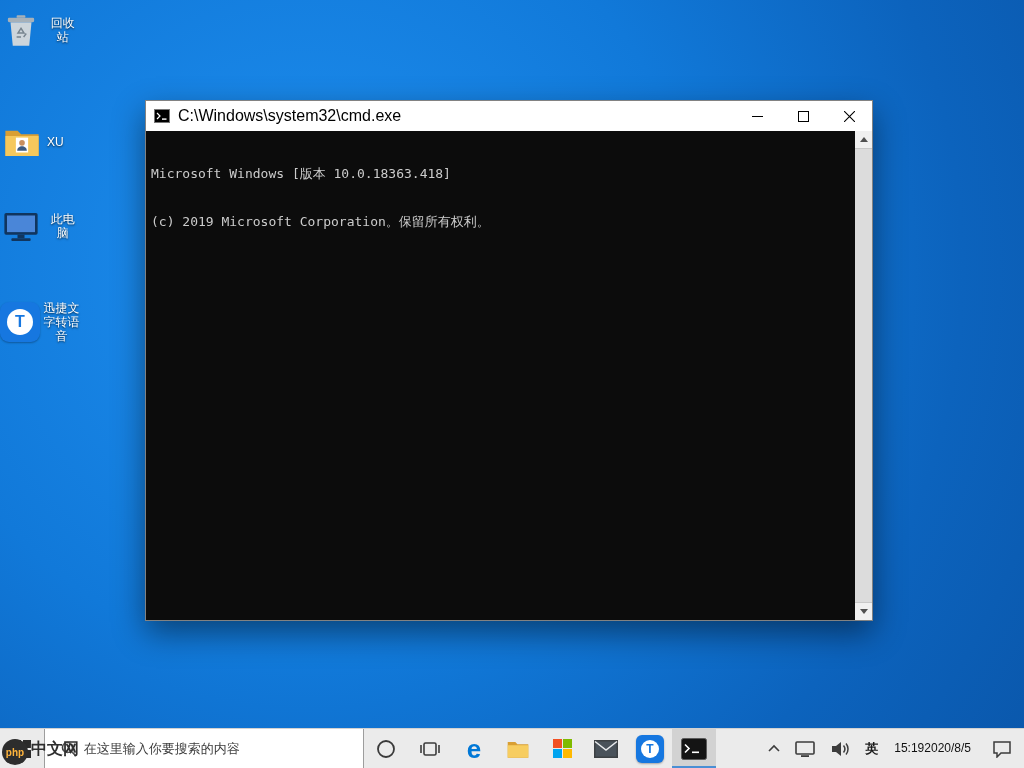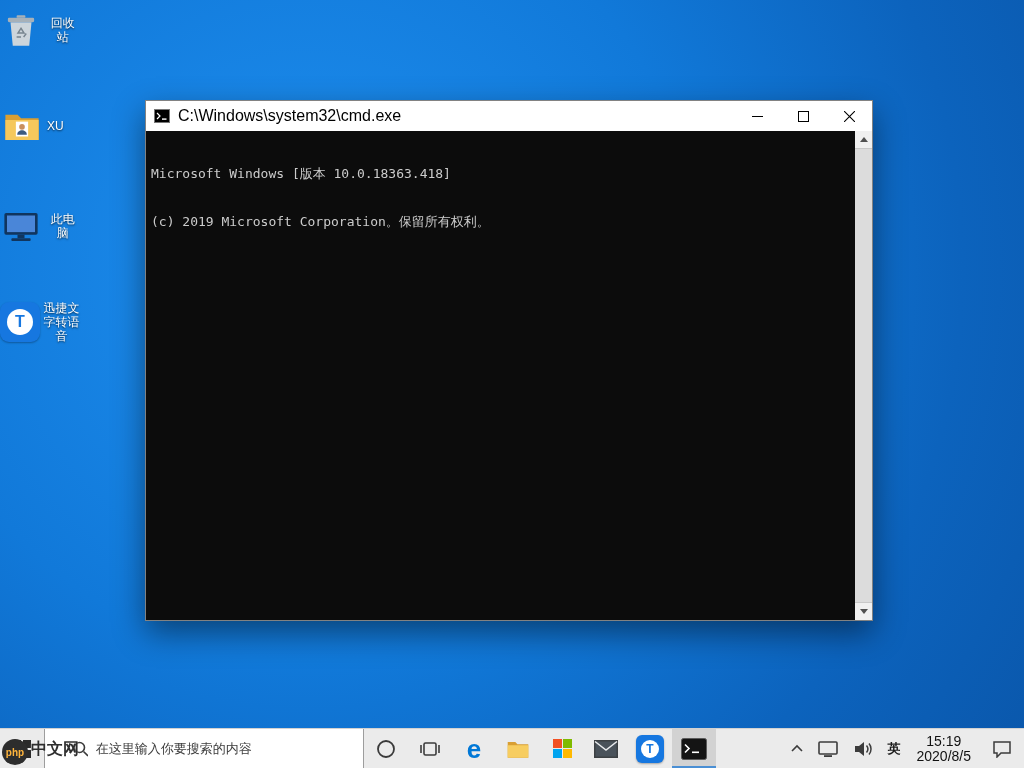--- a/index.html
+++ b/index.html
@@ -47,32 +47,32 @@
     border-top:5px solid #505050; }
   .scroll-thumb { flex:1; background:#dcdcdc; border-top:1px solid #c8c8c8; border-bottom:1px solid #c8c8c8; }
 
   
   .taskbar { position:absolute; left:0; right:0; bottom:0; height:40px; background:#ebebeb;
     border-top:1px solid #d2d2d2; display:flex; align-items:stretch; z-index:40; }
   .tb-btn { width:44px; display:flex; align-items:center; justify-content:center; }
   .start-grid { display:grid; grid-template-columns:8px 8px; grid-template-rows:8px 8px; gap:2px; }
   .start-grid div { background:#2a2a2a; }
   .searchbox { width:320px; background:#ffffff; border:1px solid #9d9d9d; border-bottom:none; border-top:none;
-    display:flex; align-items:center; gap:8px; padding:0 28px; }
+    display:flex; align-items:center; gap:8px; padding:0 16px; }
   .searchbox input { border:none; outline:none; background:transparent; font-size:13px;
     color:#333; width:100%; font-family:"Liberation Sans", sans-serif; }
   .searchbox input::placeholder { color:#3d3d3d; opacity:1; }
   .edge-e { font-size:26px; font-weight:bold; color:#0078d7; line-height:1; }
   .store-grid { display:grid; grid-template-columns:9px 9px; grid-template-rows:9px 9px; gap:1px; }
   .tb-active { background:#d2d2d2; box-shadow: inset 0 -2px 0 #4a8fd4; }
   .tb-spacer { flex:1; }
   .tray-btn { display:flex; align-items:center; justify-content:center; padding:0 7px; }
   .ime { font-size:13px; color:#1a1a1a; font-weight:bold; }
-  .clock { display:flex; flex-direction:column; justify-content:center; align-items:center;
-    font-size:14px; line-height:15px; color:#111; padding:0 9px; }
+  .clock { display:flex; flex-direction:row; justify-content:center; align-items:center;
+    font-size:12px; line-height:15px; color:#111; padding:0 9px; }
 
   
   .watermark { position:absolute; left:2px; bottom:3px; z-index:60; display:flex;
     gap:3px; pointer-events:none; }
   .wm-circle { width:26px; height:26px; border-radius:50%; background:#2d2d2d; color:#ffb43c;
     font-size:10px; font-weight:bold; display:flex; align-items:center; justify-content:center; }
   .wm-text { font-size:16px; font-weight:bold; color:#2e2e2e; text-shadow:0 0 2px rgba(255,255,255,.5); }
 </style>
 </head>
 <body>
@@ -85,21 +85,21 @@
         <path d="M12 15 h24 l-2.6 27 h-18.8 z" fill="#cdd5db"></path>
         <rect x="9" y="10" width="30" height="5" rx="1.5" fill="#a7b1b9"></rect>
         <rect x="19" y="7" width="10" height="3" rx="1" fill="#a7b1b9"></rect>
         <path d="M24 22 l3.5 5.5 h-7 z" fill="none" stroke="#77848e" stroke-width="1.6"></path>
         <path d="M19 32 h5 M27 32 l3-4" stroke="#77848e" stroke-width="1.6" fill="none"></path>
       </svg>
     </div>
     <div class="lbl">回收站</div>
   </div>
 
-  <div class="desk-icon" style="left:0; top:104px;">
+  <div class="desk-icon" style="left:0; top:120px;">
     <div class="glyph">
       <svg viewBox="0 0 48 48" width="42" height="42">
         <path d="M5 11 h14 l4 4 h20 v25 h-38 z" fill="#d99f33"></path>
         <path d="M5 17 h38 v23 h-38 z" fill="#f5c85c"></path>
         <rect x="17" y="19" width="14" height="17" fill="#ffffff"></rect>
         <circle cx="24" cy="25" r="3.2" fill="#c98f5e"></circle>
         <path d="M18.5 34 c0-3.4 2.6-5.2 5.5-5.2 s5.5 1.8 5.5 5.2 z" fill="#3c5a80"></path>
       </svg>
     </div>
     <div class="lbl">XU</div>

